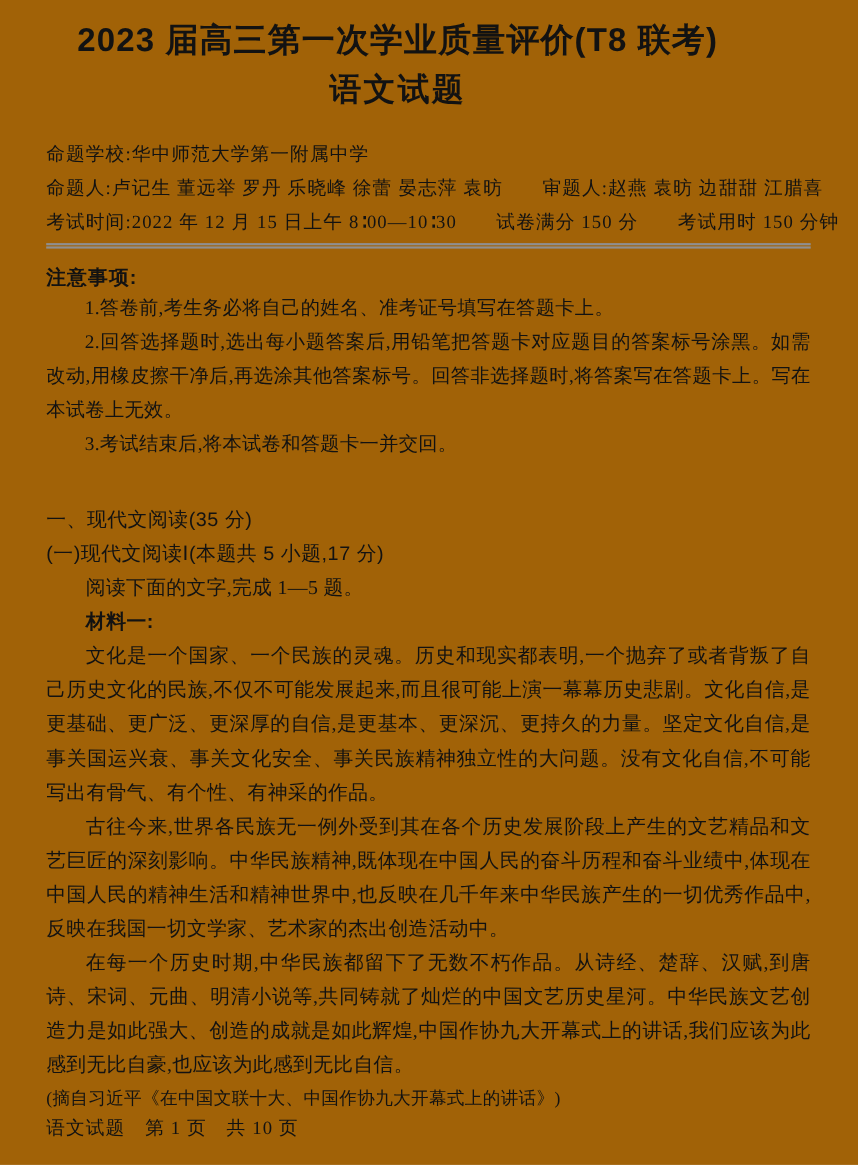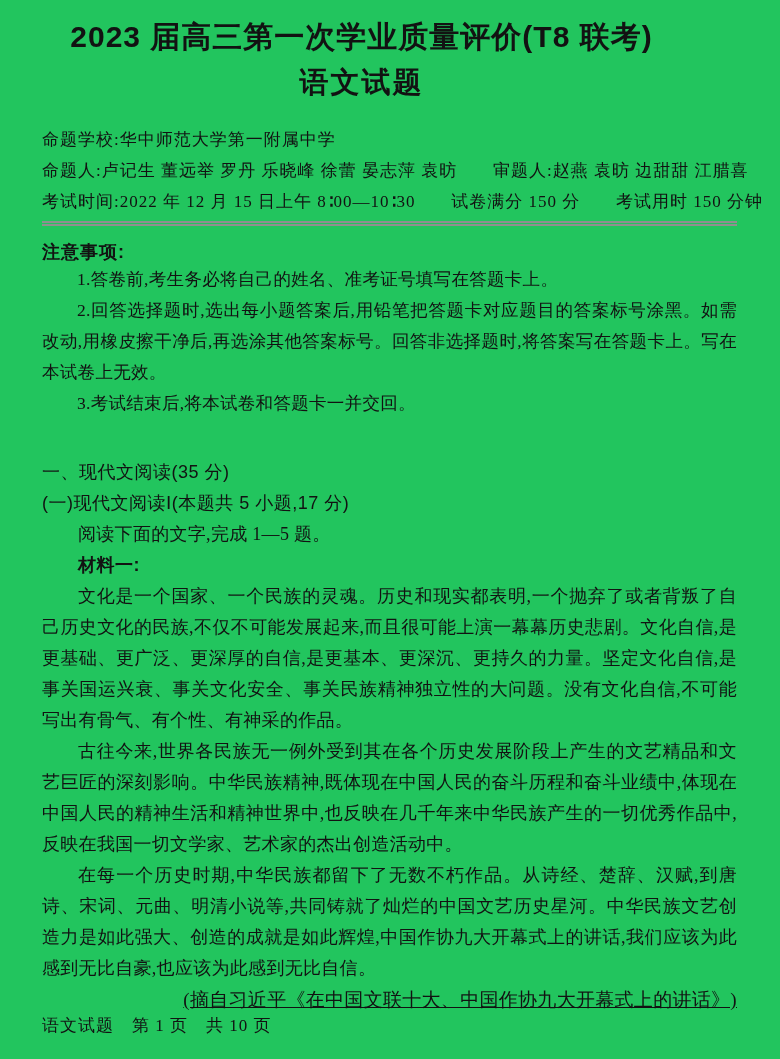--- a/index.html
+++ b/index.html
@@ -1,20 +1,20 @@
 <!DOCTYPE html>
 <html><head>
 <meta charset="utf-8">
 <style>
   html, body { margin: 0; padding: 0; background: #e8e8e8; }
   .page {
     width: 780px;
     height: 1059px;
     margin: 0 auto;
-    background: #22c55e;
+    background: #a16207;
     color: #121212;
     position: relative;
     overflow: hidden;
     font-family: "Liberation Serif", "DejaVu Serif", serif;
   }
   .content {
     padding: 0 43px 0 42px;
   }
   .sans { font-family: "Liberation Sans", "DejaVu Sans", sans-serif; }
 
@@ -87,25 +87,23 @@
   }
   .material-label {
     font-size: 18px;
     line-height: 31px;
     font-weight: bold;
     text-indent: 2em;
     letter-spacing: 0.5px;
   }
   .attribution {
     margin: 0;
-    font-size: 19px;
+    font-size: 16px;
     line-height: 31px;
-    text-align: right;
     letter-spacing: 0.3px;
-    text-decoration: underline;
   }
 
   
   .page-footer {
     position: absolute;
     bottom: 22px;
     left: 42px;
     right: 100px;
     font-size: 17px;
     letter-spacing: 1px;

